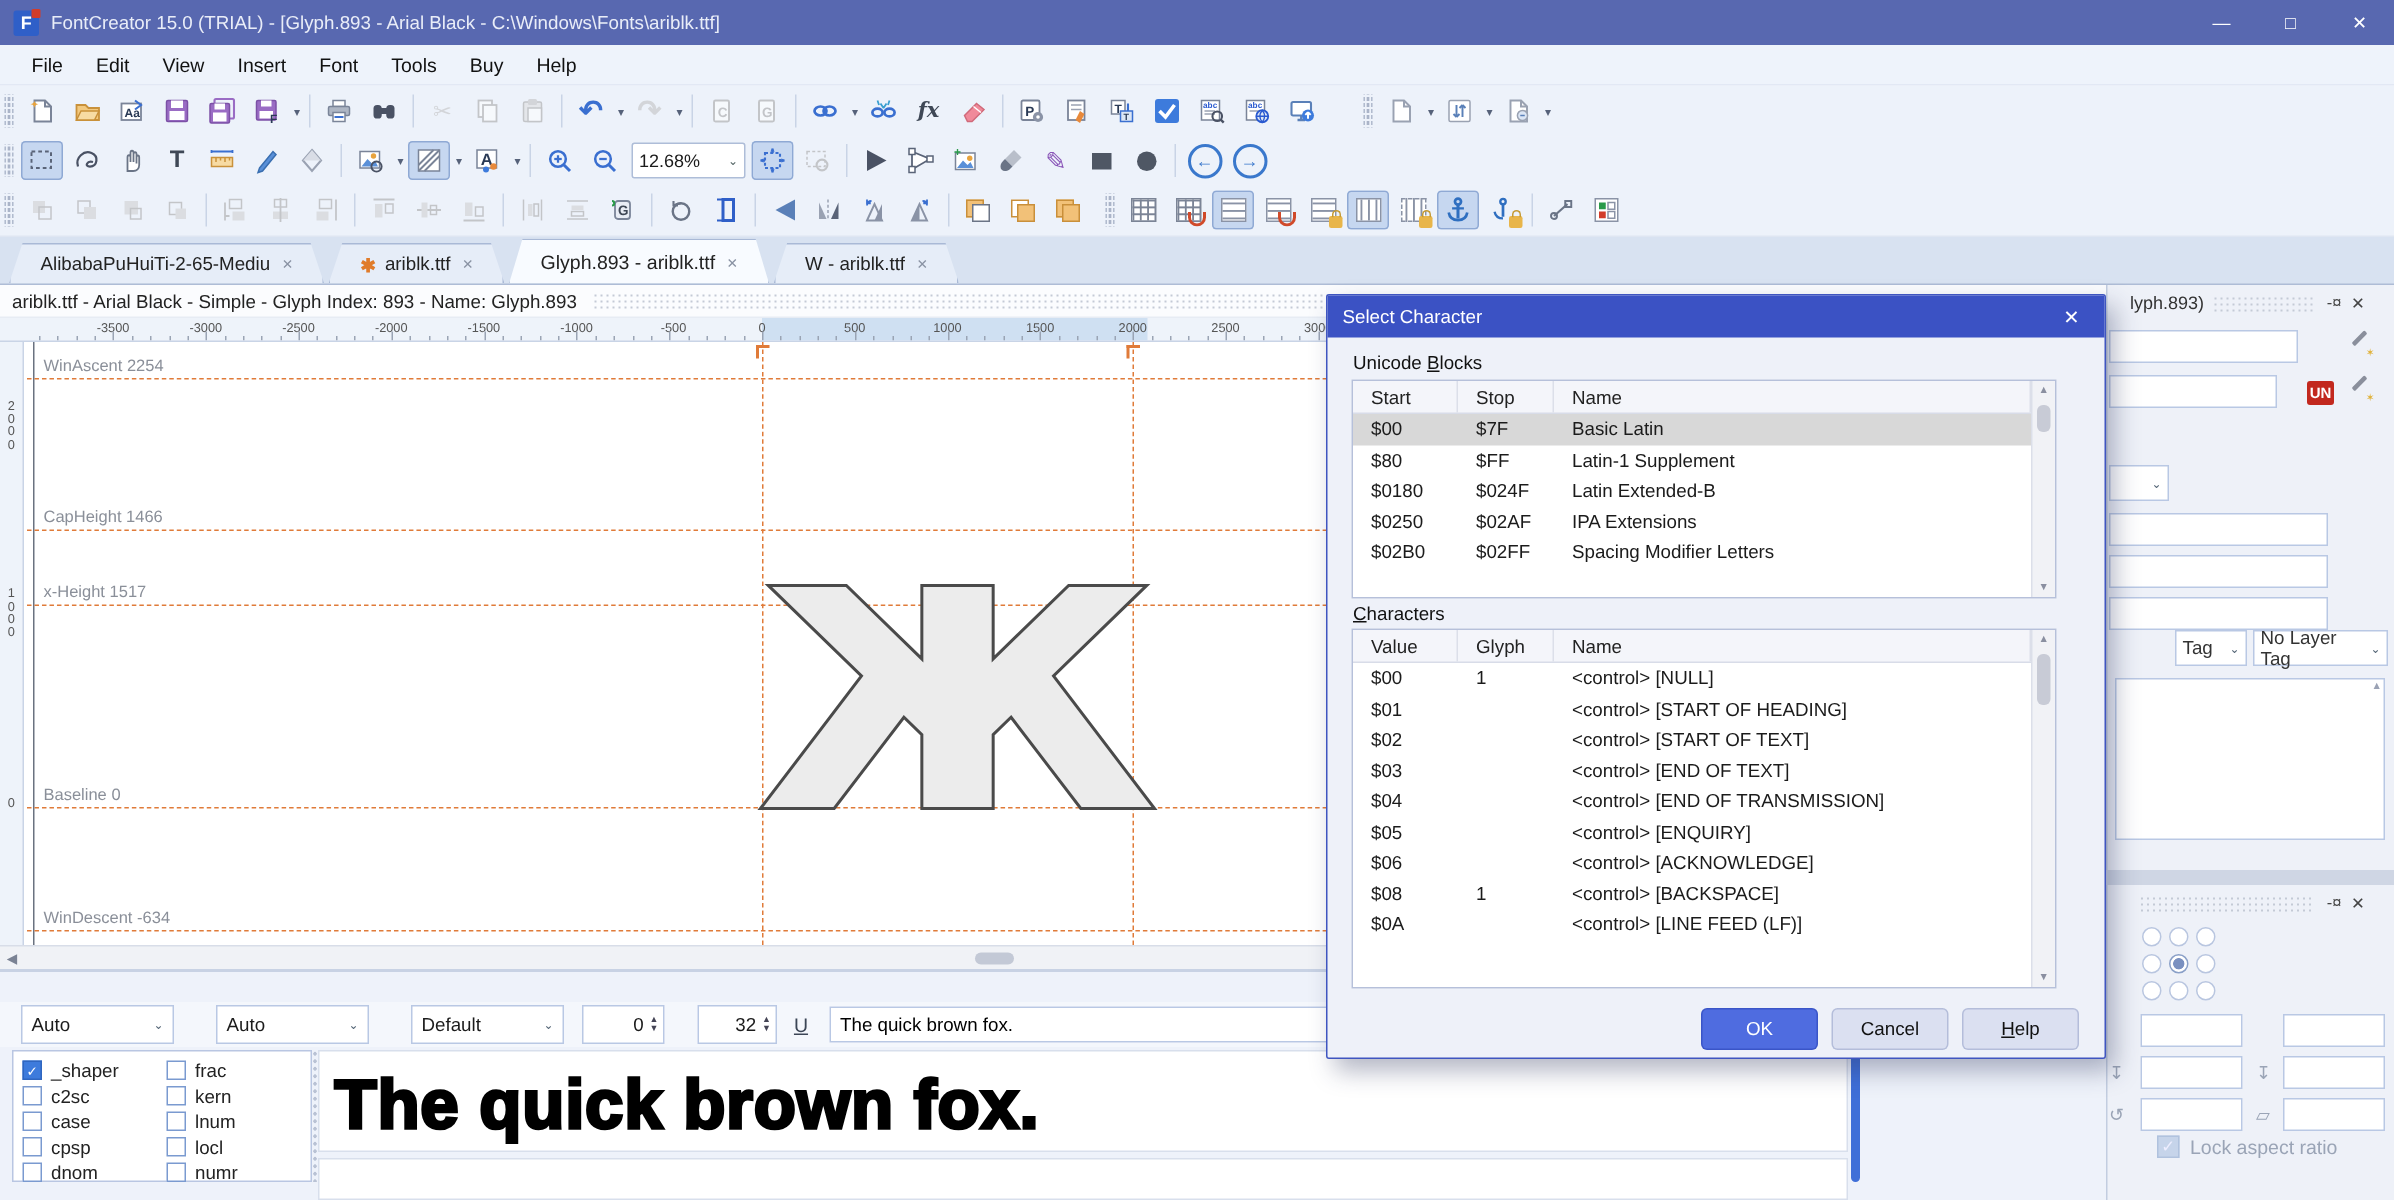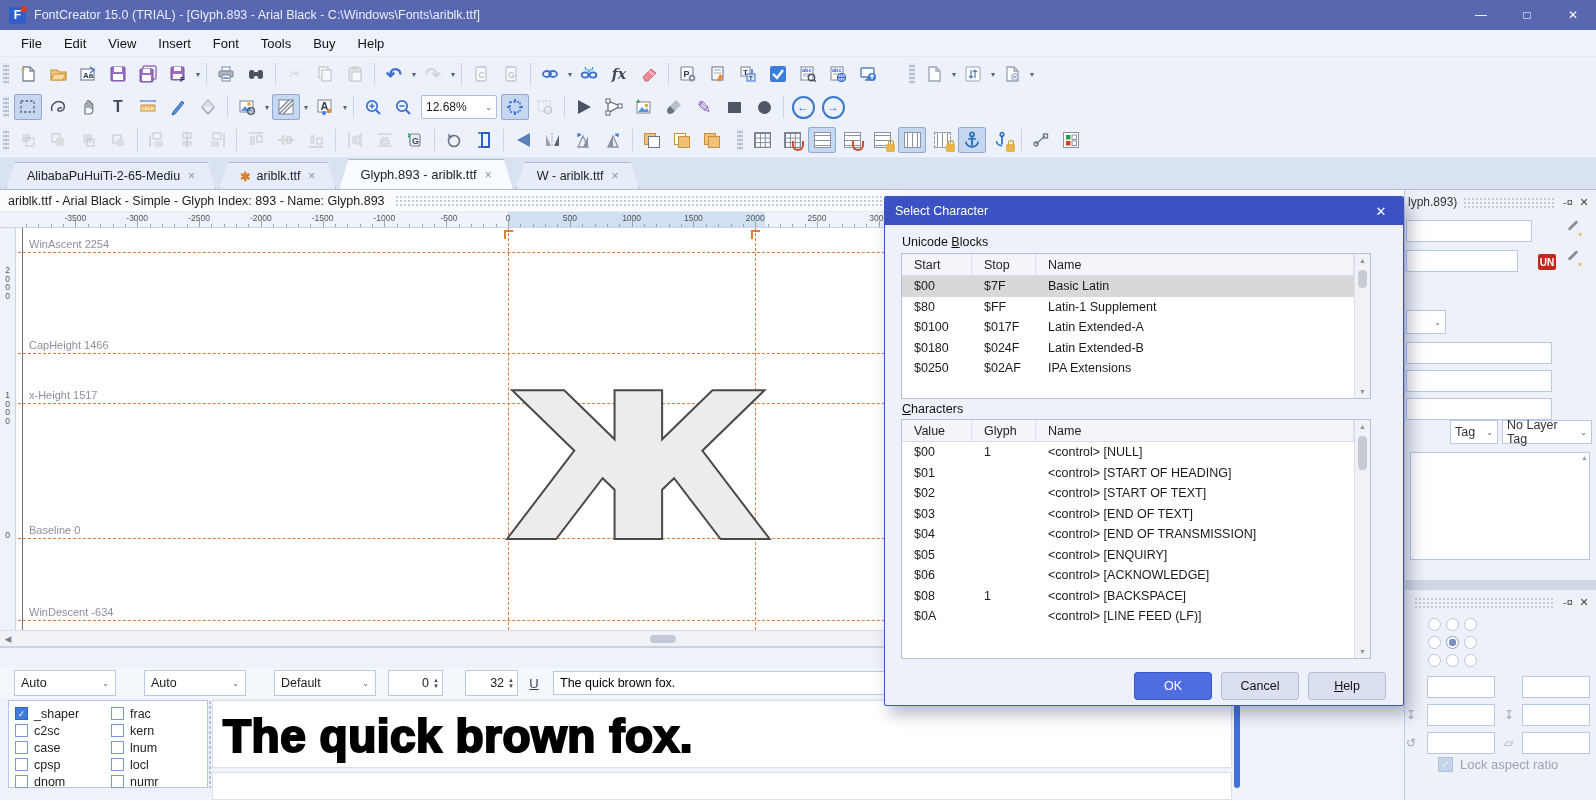--- a/index.html
+++ b/index.html
@@ -108,21 +108,21 @@
   .featcol{width:96px;} .featrow{display:flex;align-items:center;gap:6px;height:17px;font-size:12.5px;color:#222;}
   .featrow .cb{width:13px;height:13px;font-size:9px;}
   #gutter{left:207px;top:700px;width:5px;height:88px;background-image:radial-gradient(#b9c2d4 1px,transparent 1.2px);background-size:4px 5px;background-position:center 30px;background-repeat:repeat-y;}
   #sample{left:212px;top:700px;width:1020px;height:68px;background:#fff;border:1px solid #d8dfec;box-sizing:border-box;overflow:hidden;}
   #sampletext{margin:8px 0 0 10px;font-family:"Liberation Sans",sans-serif;font-weight:bold;font-size:46px;letter-spacing:.5px;color:#000;-webkit-text-stroke:2.2px #000;white-space:nowrap;}
   #sample2{left:212px;top:772px;width:1020px;height:28px;background:#fff;border:1px solid #d8dfec;box-sizing:border-box;}
   #pvscroll{left:1234px;top:700px;width:6px;height:88px;background:#3f6fd8;border-radius:3px;}
 
   
   #rpanel{left:1404px;top:190px;width:192px;height:610px;background:#eef1f8;border-left:1px solid #c2cde0;box-sizing:border-box;}
-  .phead{position:absolute;left:0;width:192px;height:20px;display:flex;align-items:center;padding:0 4px;box-sizing:border-box;color:#333;}
+  .phead{position:absolute;left:0;width:192px;height:20px;display:flex;align-items:center;padding:0 16px;box-sizing:border-box;color:#333;}
   .phead .dots{flex:1;height:11px;margin:0 6px;background-image:radial-gradient(#c4cad6 .8px,transparent 1px);background-size:4px 4px;}
   .phead .ic{width:16px;text-align:center;color:#444;font-size:11px;}
   .rfield{position:absolute;background:#fff;border:1px solid #b9c8e4;box-sizing:border-box;height:22px;}
   .rcombo{position:absolute;height:24px;background:#fff;border:1px solid #b9c8e4;box-sizing:border-box;display:flex;align-items:center;padding:0 4px;font-size:12.5px;color:#333;}
   .rcombo .cc{margin-left:auto;font-size:8px;color:#567;}
   .wand{position:absolute;width:18px;height:18px;}
   .wand:before{content:"";position:absolute;left:3px;top:3px;width:12px;height:3px;background:#8a8f9c;transform:rotate(-45deg);border-radius:1px;}
   .wand:after{content:"✶";position:absolute;right:-1px;bottom:0;font-size:7px;color:#e0b23a;}
   #unicon{position:absolute;left:1538px;top:254px;width:18px;height:16px;background:#c2281e;color:#fff;font-weight:bold;font-size:10px;display:flex;align-items:center;justify-content:center;border-radius:2px;}
   #rlist{position:absolute;left:1410px;top:452px;width:180px;height:108px;background:#fff;border:1px solid #b9c8e4;box-sizing:border-box;}
@@ -1095,33 +1095,33 @@
             <div class="t-cell" style="width: 70px;">$00</div>
             <div class="t-cell" style="width: 64px;">$7F</div>
             <div class="t-cell" style="width: 318px;">Basic Latin</div>
           </div>
           <div class="t-row">
             <div class="t-cell" style="width: 70px;">$80</div>
             <div class="t-cell" style="width: 64px;">$FF</div>
             <div class="t-cell" style="width: 318px;">Latin-1 Supplement</div>
           </div>
           <div class="t-row">
-            <div class="t-cell" style="width: 70px;">$0100</div>
-            <div class="t-cell" style="width: 64px;">$017F</div>
-            <div class="t-cell" style="width: 318px;">Latin Extended-A</div>
-          </div>
-          <div class="t-row">
             <div class="t-cell" style="width: 70px;">$0180</div>
             <div class="t-cell" style="width: 64px;">$024F</div>
             <div class="t-cell" style="width: 318px;">Latin Extended-B</div>
           </div>
           <div class="t-row">
             <div class="t-cell" style="width: 70px;">$0250</div>
             <div class="t-cell" style="width: 64px;">$02AF</div>
             <div class="t-cell" style="width: 318px;">IPA Extensions</div>
+          </div>
+          <div class="t-row">
+            <div class="t-cell" style="width: 70px;">$02B0</div>
+            <div class="t-cell" style="width: 64px;">$02FF</div>
+            <div class="t-cell" style="width: 318px;">Spacing Modifier Letters</div>
           </div>
         </div>
       <div class="vsb">
         <span class="a up">▲</span>
         <span class="a dn">▼</span>
         <span class="th" style="height:18px"></span>
       </div>
     </div>
     <div class="dlg-label" style="top:205px">
       <span></span><u>C</u><span>haracters</span>

